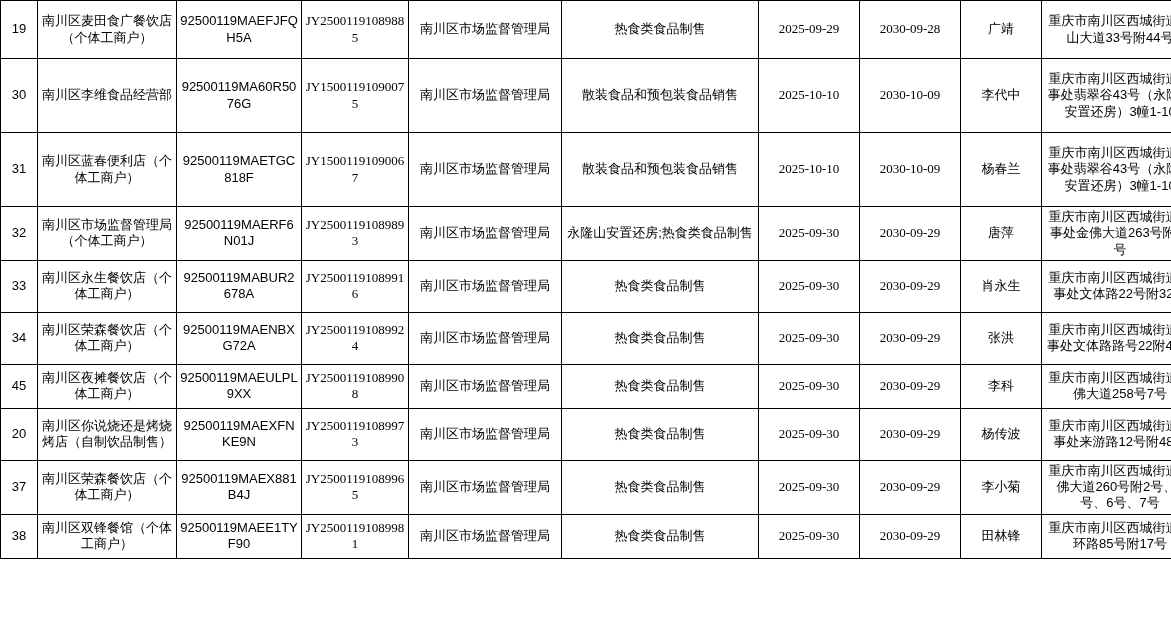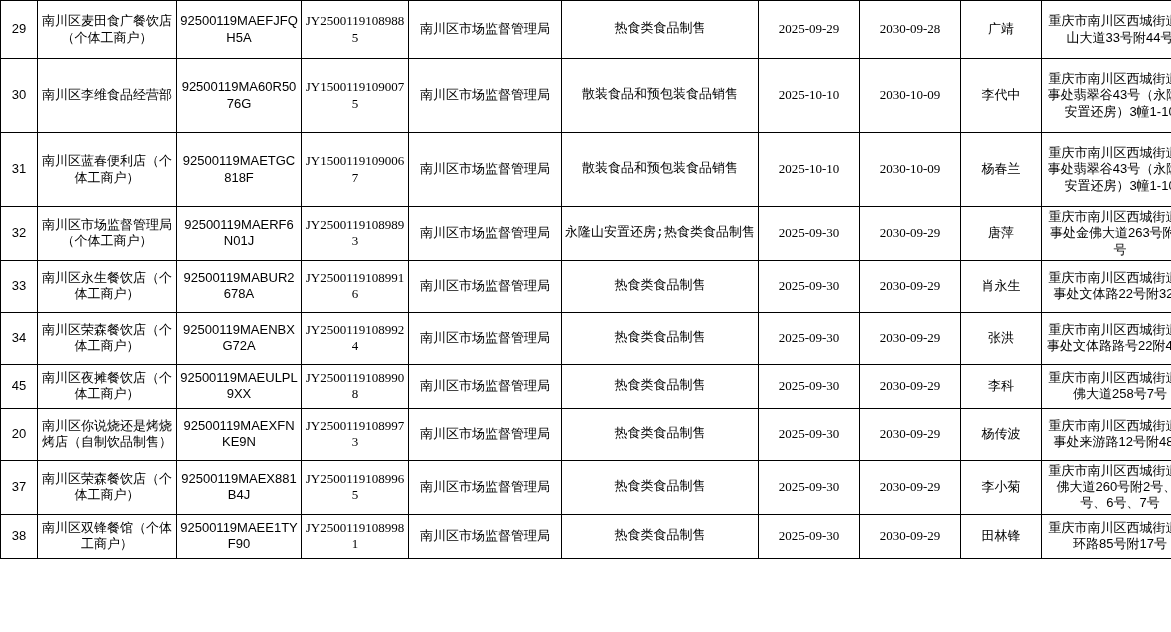--- a/index.html
+++ b/index.html
@@ -29,38 +29,38 @@
     line-height: 1.25;
     word-wrap: break-word;
     overflow-wrap: break-word;
     word-break: break-all;
   }
   td.col-idx   { width: 30px;  font-size: 13px; }
   td.col-name  { width: 132px; text-align: left; padding-left: 6px; }
   td.col-code  { width: 118px; font-family: Liberation Sans, sans-serif; font-size: 13px; text-align: left; padding-left: 4px; }
   td.col-lic   { width: 100px; font-family: Liberation Serif, serif; font-size: 13px; text-align: left; padding-left: 4px; }
   td.col-org   { width: 146px; text-align: left; padding-left: 6px; }
-  td.col-scope { width: 190px; font-family: Liberation Mono, monospace; }
+  td.col-scope { width: 190px; }
   td.col-start { width: 94px;  font-family: "Liberation Serif", serif; font-size: 13px; }
   td.col-end   { width: 94px;  font-family: "Liberation Serif", serif; font-size: 13px; }
   td.col-person{ width: 74px; }
   td.col-addr  { width: 150px; text-align: left; padding-left: 6px; }
   .row-h1 { height: 58px; }
   .row-h2 { height: 74px; }
   .row-h3 { height: 52px; }
   .row-h4 { height: 44px; }
 </style>
 </head>
 <body>
 
 <table class="license-table">
   <tbody>
 
     <tr class="row-h1">
-      <td class="col-idx">29</td>
+      <td class="col-idx">19</td>
       <td class="col-name">南川区麦田食广餐饮店（个体工商户）</td>
       <td class="col-code">92500119MAEFJFQH5A</td>
       <td class="col-lic">JY25001191089885</td>
       <td class="col-org">南川区市场监督管理局</td>
       <td class="col-scope">热食类食品制售</td>
       <td class="col-start">2025-09-29</td>
       <td class="col-end">2030-09-28</td>
       <td class="col-person">广靖</td>
       <td class="col-addr">重庆市南川区西城街道金山大道33号附44号</td>
     </tr>

